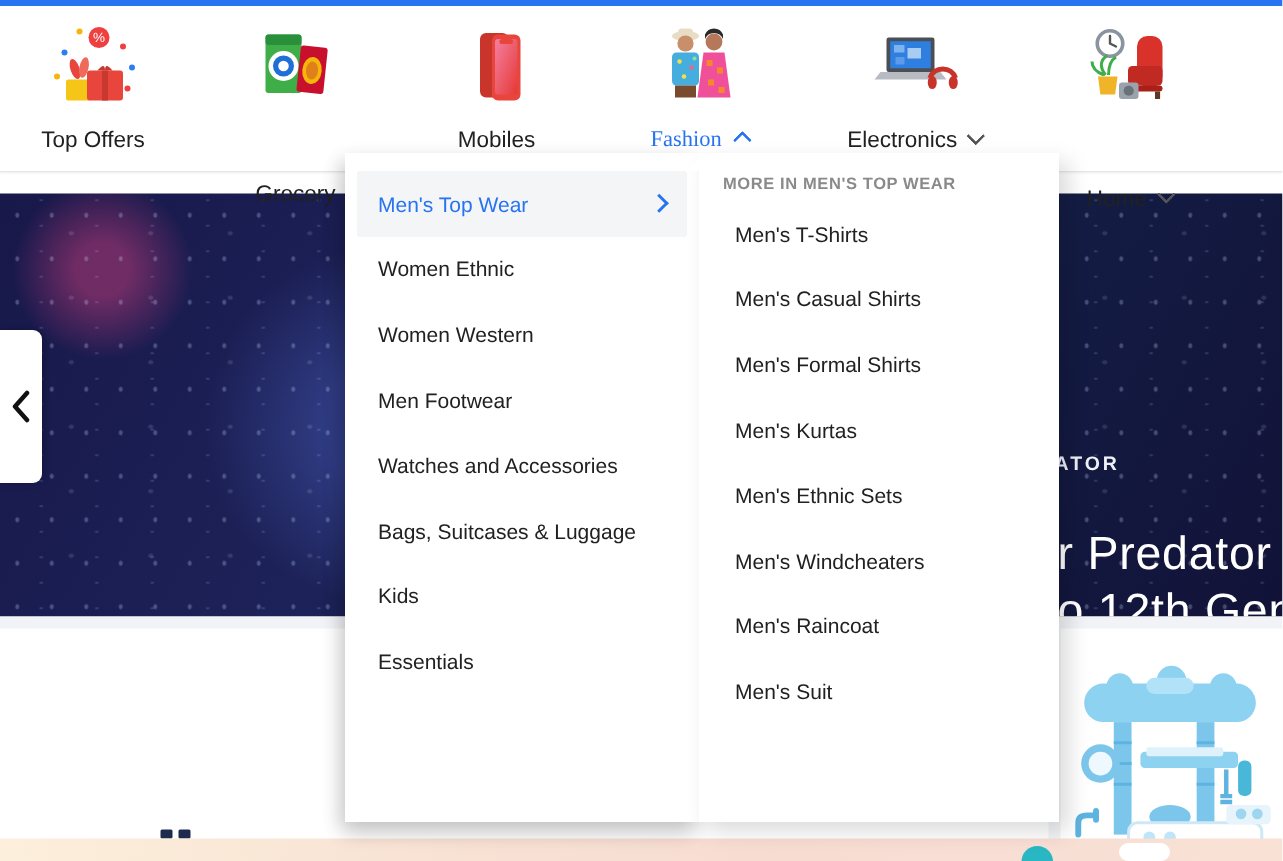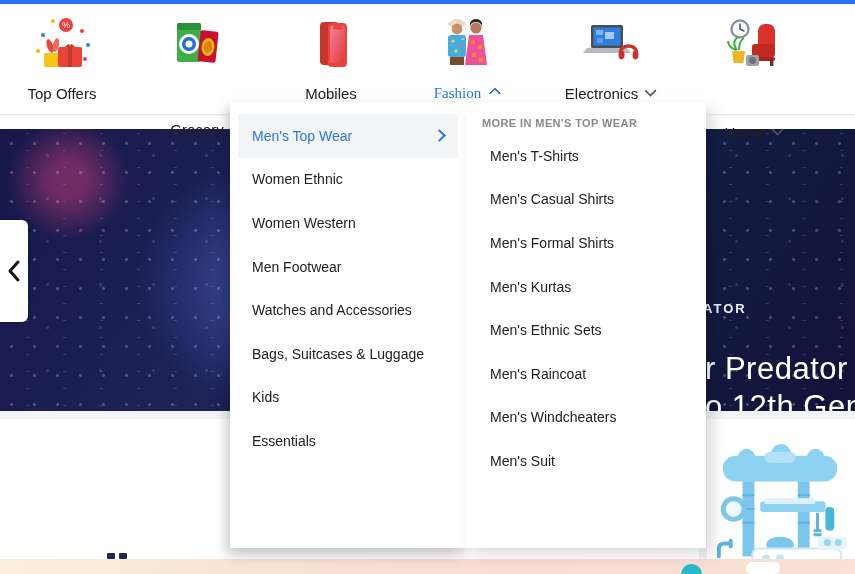--- a/index.html
+++ b/index.html
@@ -324,24 +324,24 @@
         <div class="sub-row">
           <span>Men's Formal Shirts</span>
         </div>
         <div class="sub-row">
           <span>Men's Kurtas</span>
         </div>
         <div class="sub-row">
           <span>Men's Ethnic Sets</span>
         </div>
         <div class="sub-row">
+          <span>Men's Windcheaters</span>
+        </div>
+        <div class="sub-row">
           <span>Men's Raincoat</span>
         </div>
         <div class="sub-row">
-          <span>Men's Windcheaters</span>
-        </div>
-        <div class="sub-row">
           <span>Men's Suit</span>
         </div>
       </div>
   </div>
 
 </div>
 
 </body></html>

